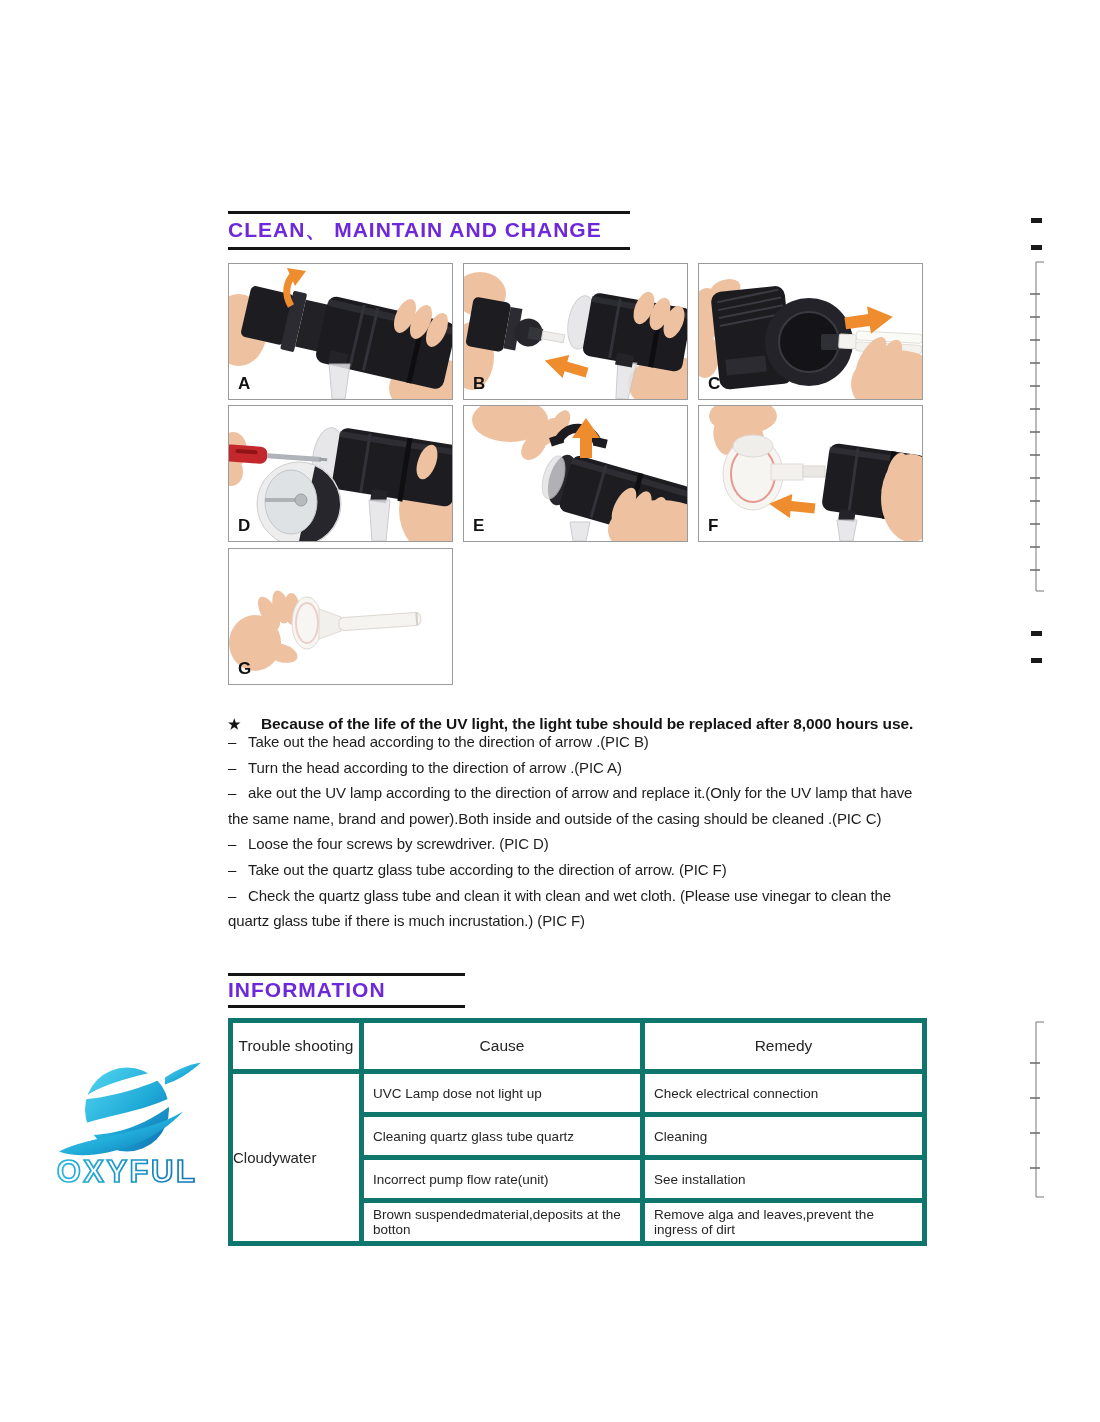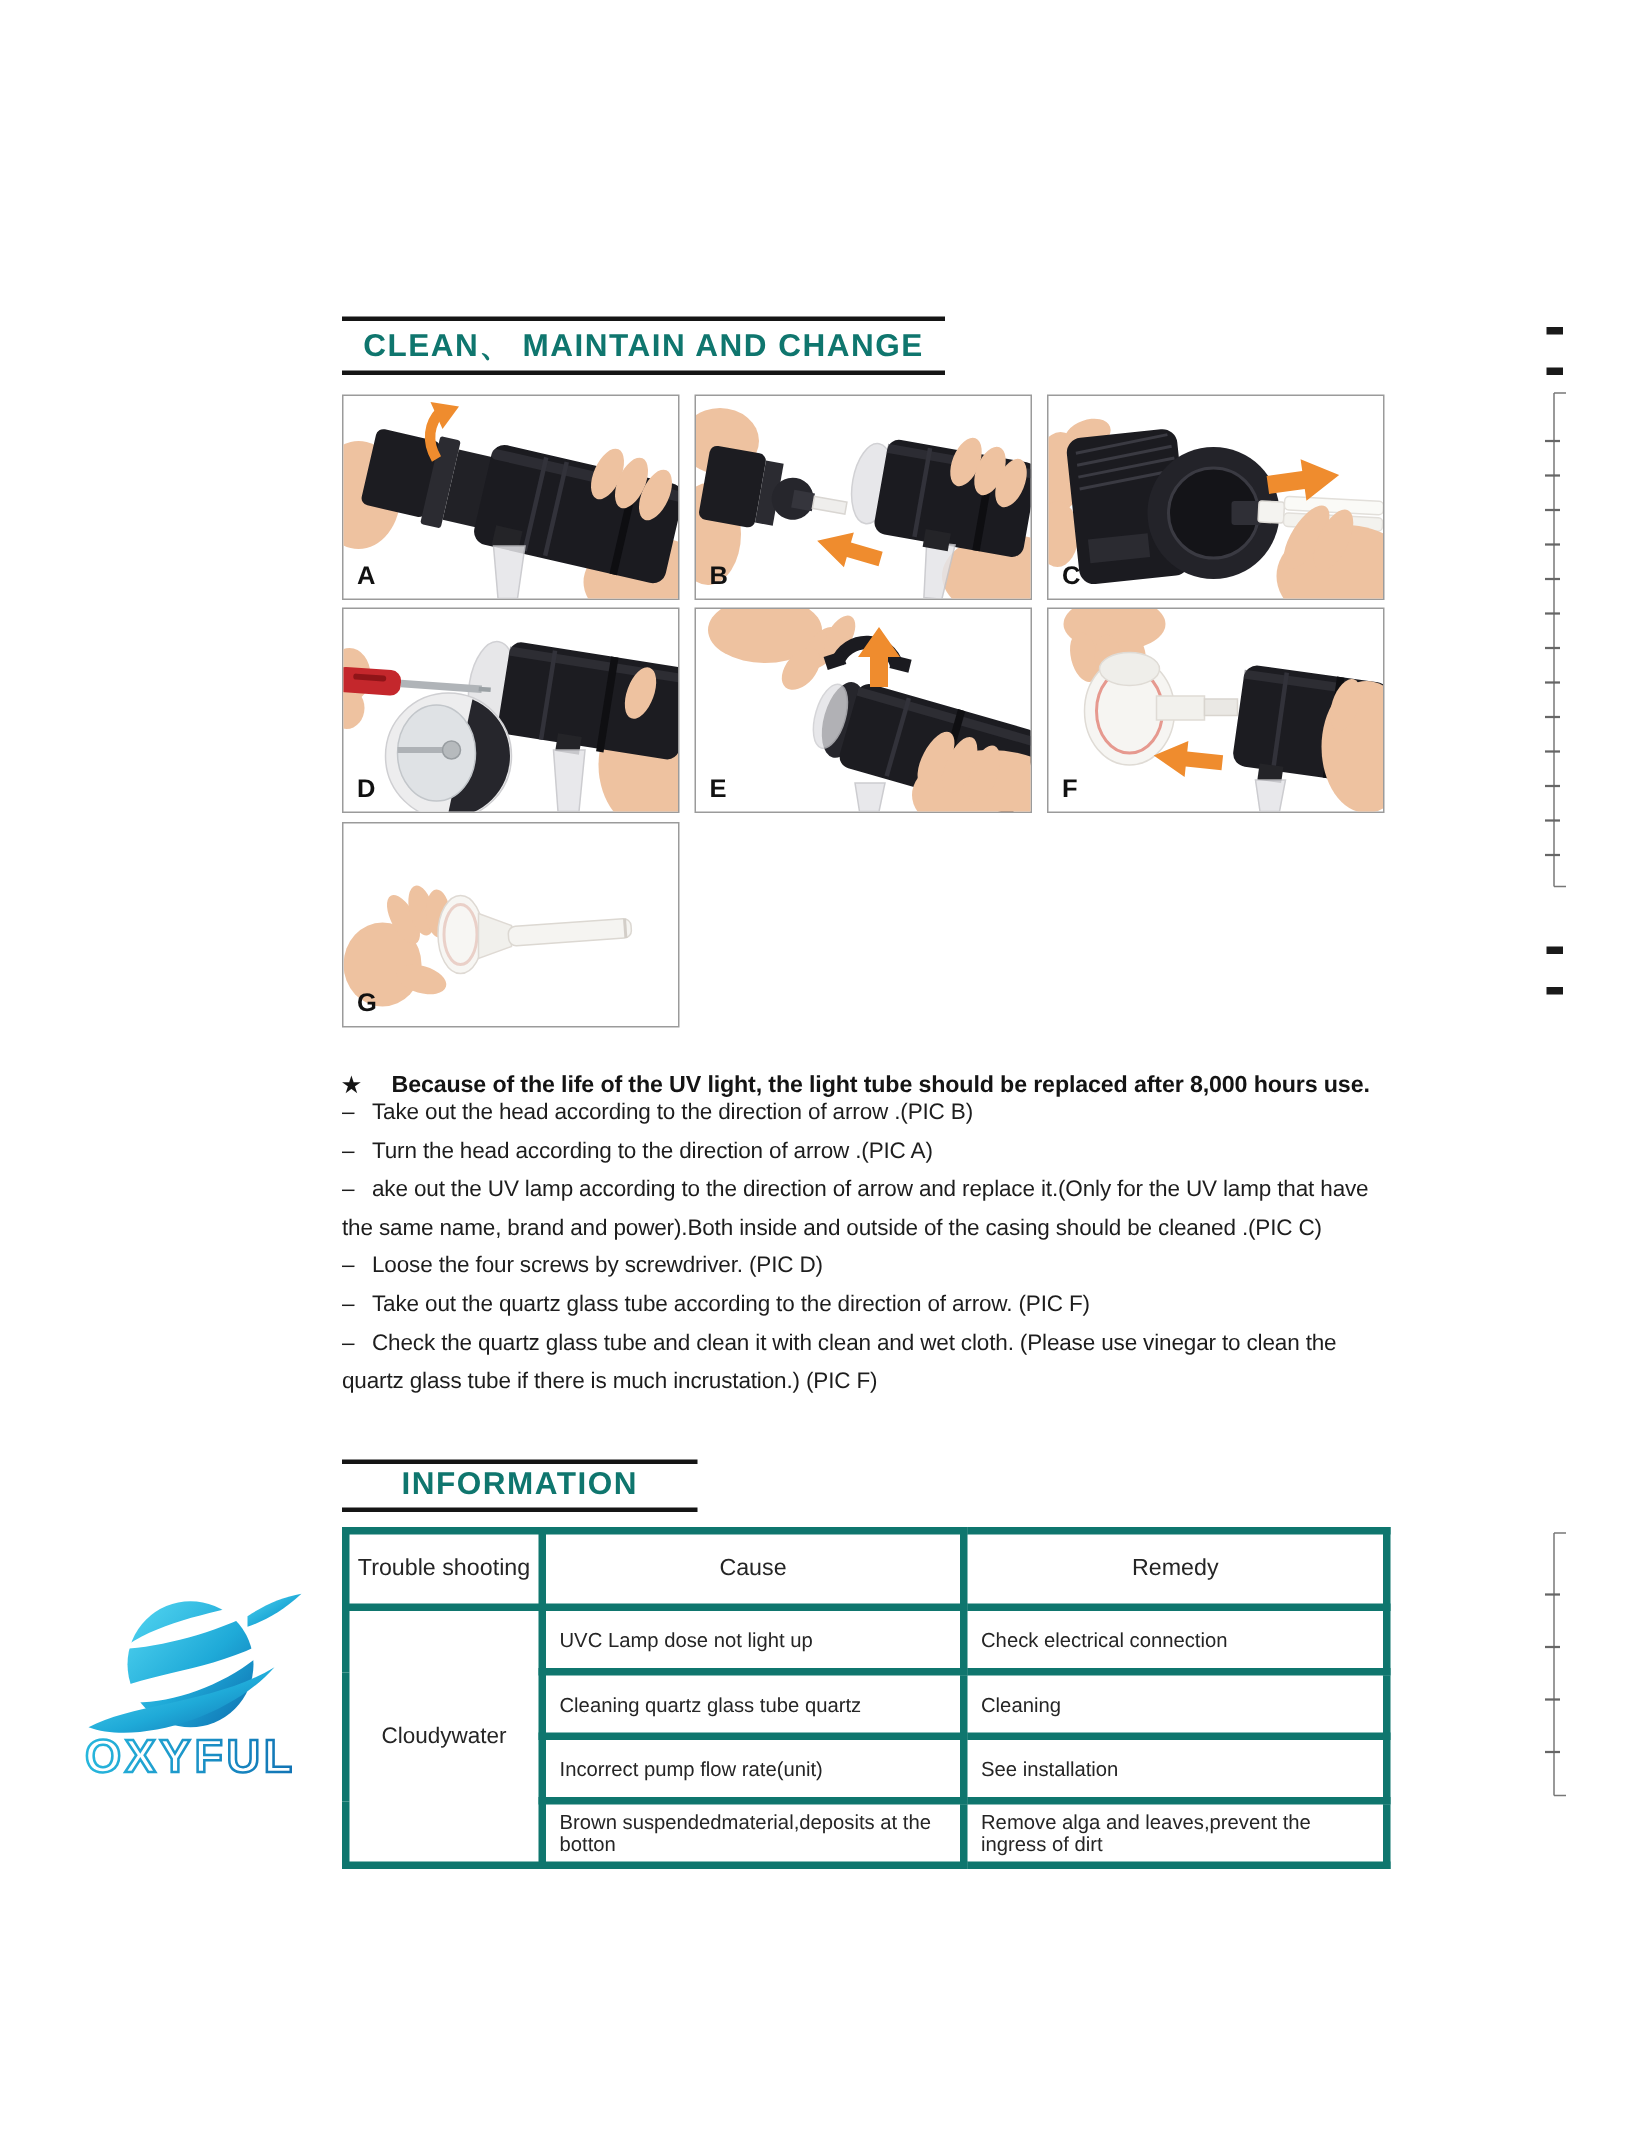--- a/index.html
+++ b/index.html
@@ -1,21 +1,21 @@
 <!DOCTYPE html>
 <html><head>
 <meta charset="utf-8">
 <style>
   html,body{margin:0;padding:0;background:#fff;}
   .page{position:relative;width:1100px;height:1422px;background:#fff;overflow:hidden;
         font-family:"Liberation Sans",sans-serif;color:#1c1c1c;}
 
   
   .sec-hd{position:absolute;border-top:3px solid #151515;border-bottom:3px solid #151515;
-          text-align:center;font-weight:bold;font-size:21px;letter-spacing:1px;color:#0f766e;
+          font-weight:bold;font-size:21px;letter-spacing:1px;color:#6d28d9;
           padding:2px 0 3px 0;}
   #hd-clean{left:228px;top:211px;width:402px;}
   #hd-info{left:228px;top:973px;width:237px;}
 
   
   .panel{position:absolute;width:223px;height:135px;border:1px solid #9b9b9b;background:#fff;}
   .panel svg{position:absolute;left:0;top:0;width:100%;height:100%;}
   .panel .lbl{position:absolute;left:9px;bottom:5px;font-size:17px;font-weight:bold;color:#111;}
   #pA{left:228px;top:263px;} #pB{left:463px;top:263px;} #pC{left:698px;top:263px;}
   #pD{left:228px;top:405px;} #pE{left:463px;top:405px;} #pF{left:698px;top:405px;}
@@ -29,21 +29,21 @@
          color:#1d1d1d;letter-spacing:-0.1px;}
   .instr p{margin:0;}
   .instr .bullet{display:inline-block;width:20px;}
 
   
   .tbl{position:absolute;left:228px;top:1018px;width:694px;border-collapse:collapse;
        table-layout:fixed;color:#252525;}
   .tbl th,.tbl td{border:5px solid #0f766e;font-weight:normal;background:#fff;}
   .tbl th{height:44px;font-size:15.5px;text-align:center;}
   .tbl td{height:34px;font-size:13.5px;padding:2px 9px;text-align:left;}
-  .tbl td.group{text-align:center;font-size:15px;padding:0;}
+  .tbl td.group{text-align:left;font-size:15px;padding:0;}
 
   
   .logo{position:absolute;left:55px;top:1056px;width:150px;height:138px;}
   .logo svg{width:100%;height:100%;}
 
   
   .marks{position:absolute;left:1026px;top:210px;width:22px;height:1000px;}
 </style>
 </head>
 <body>

